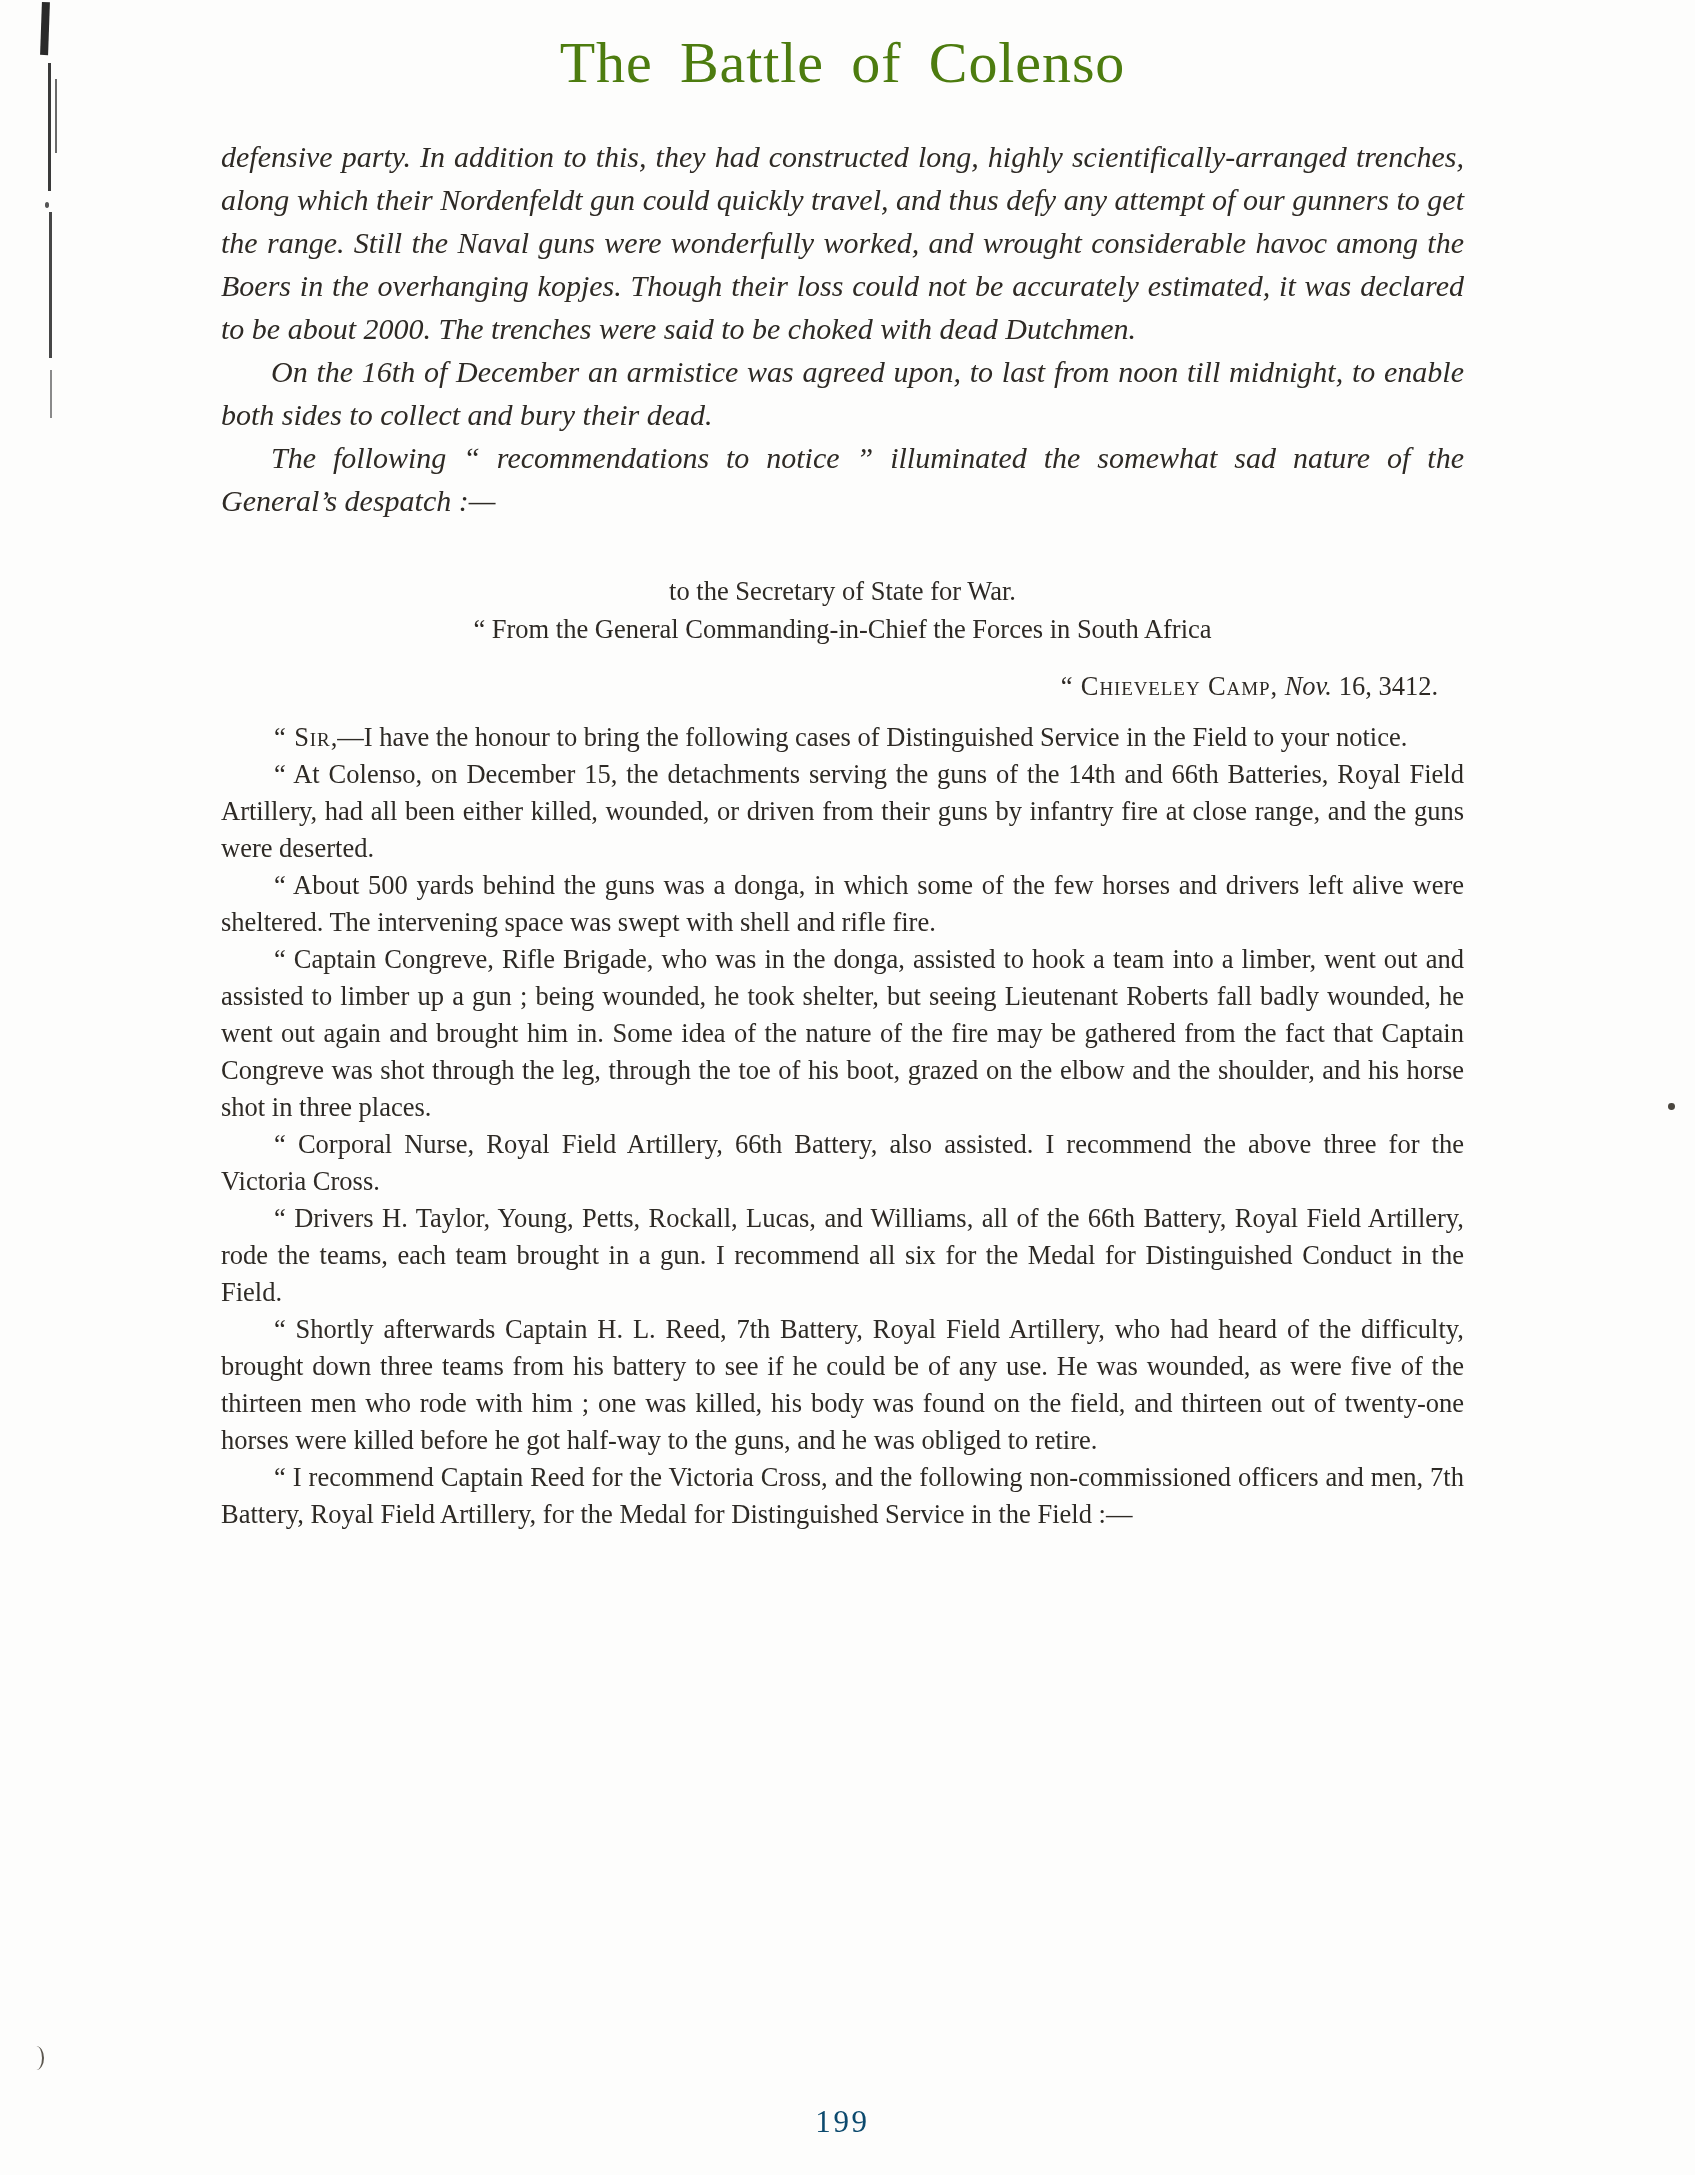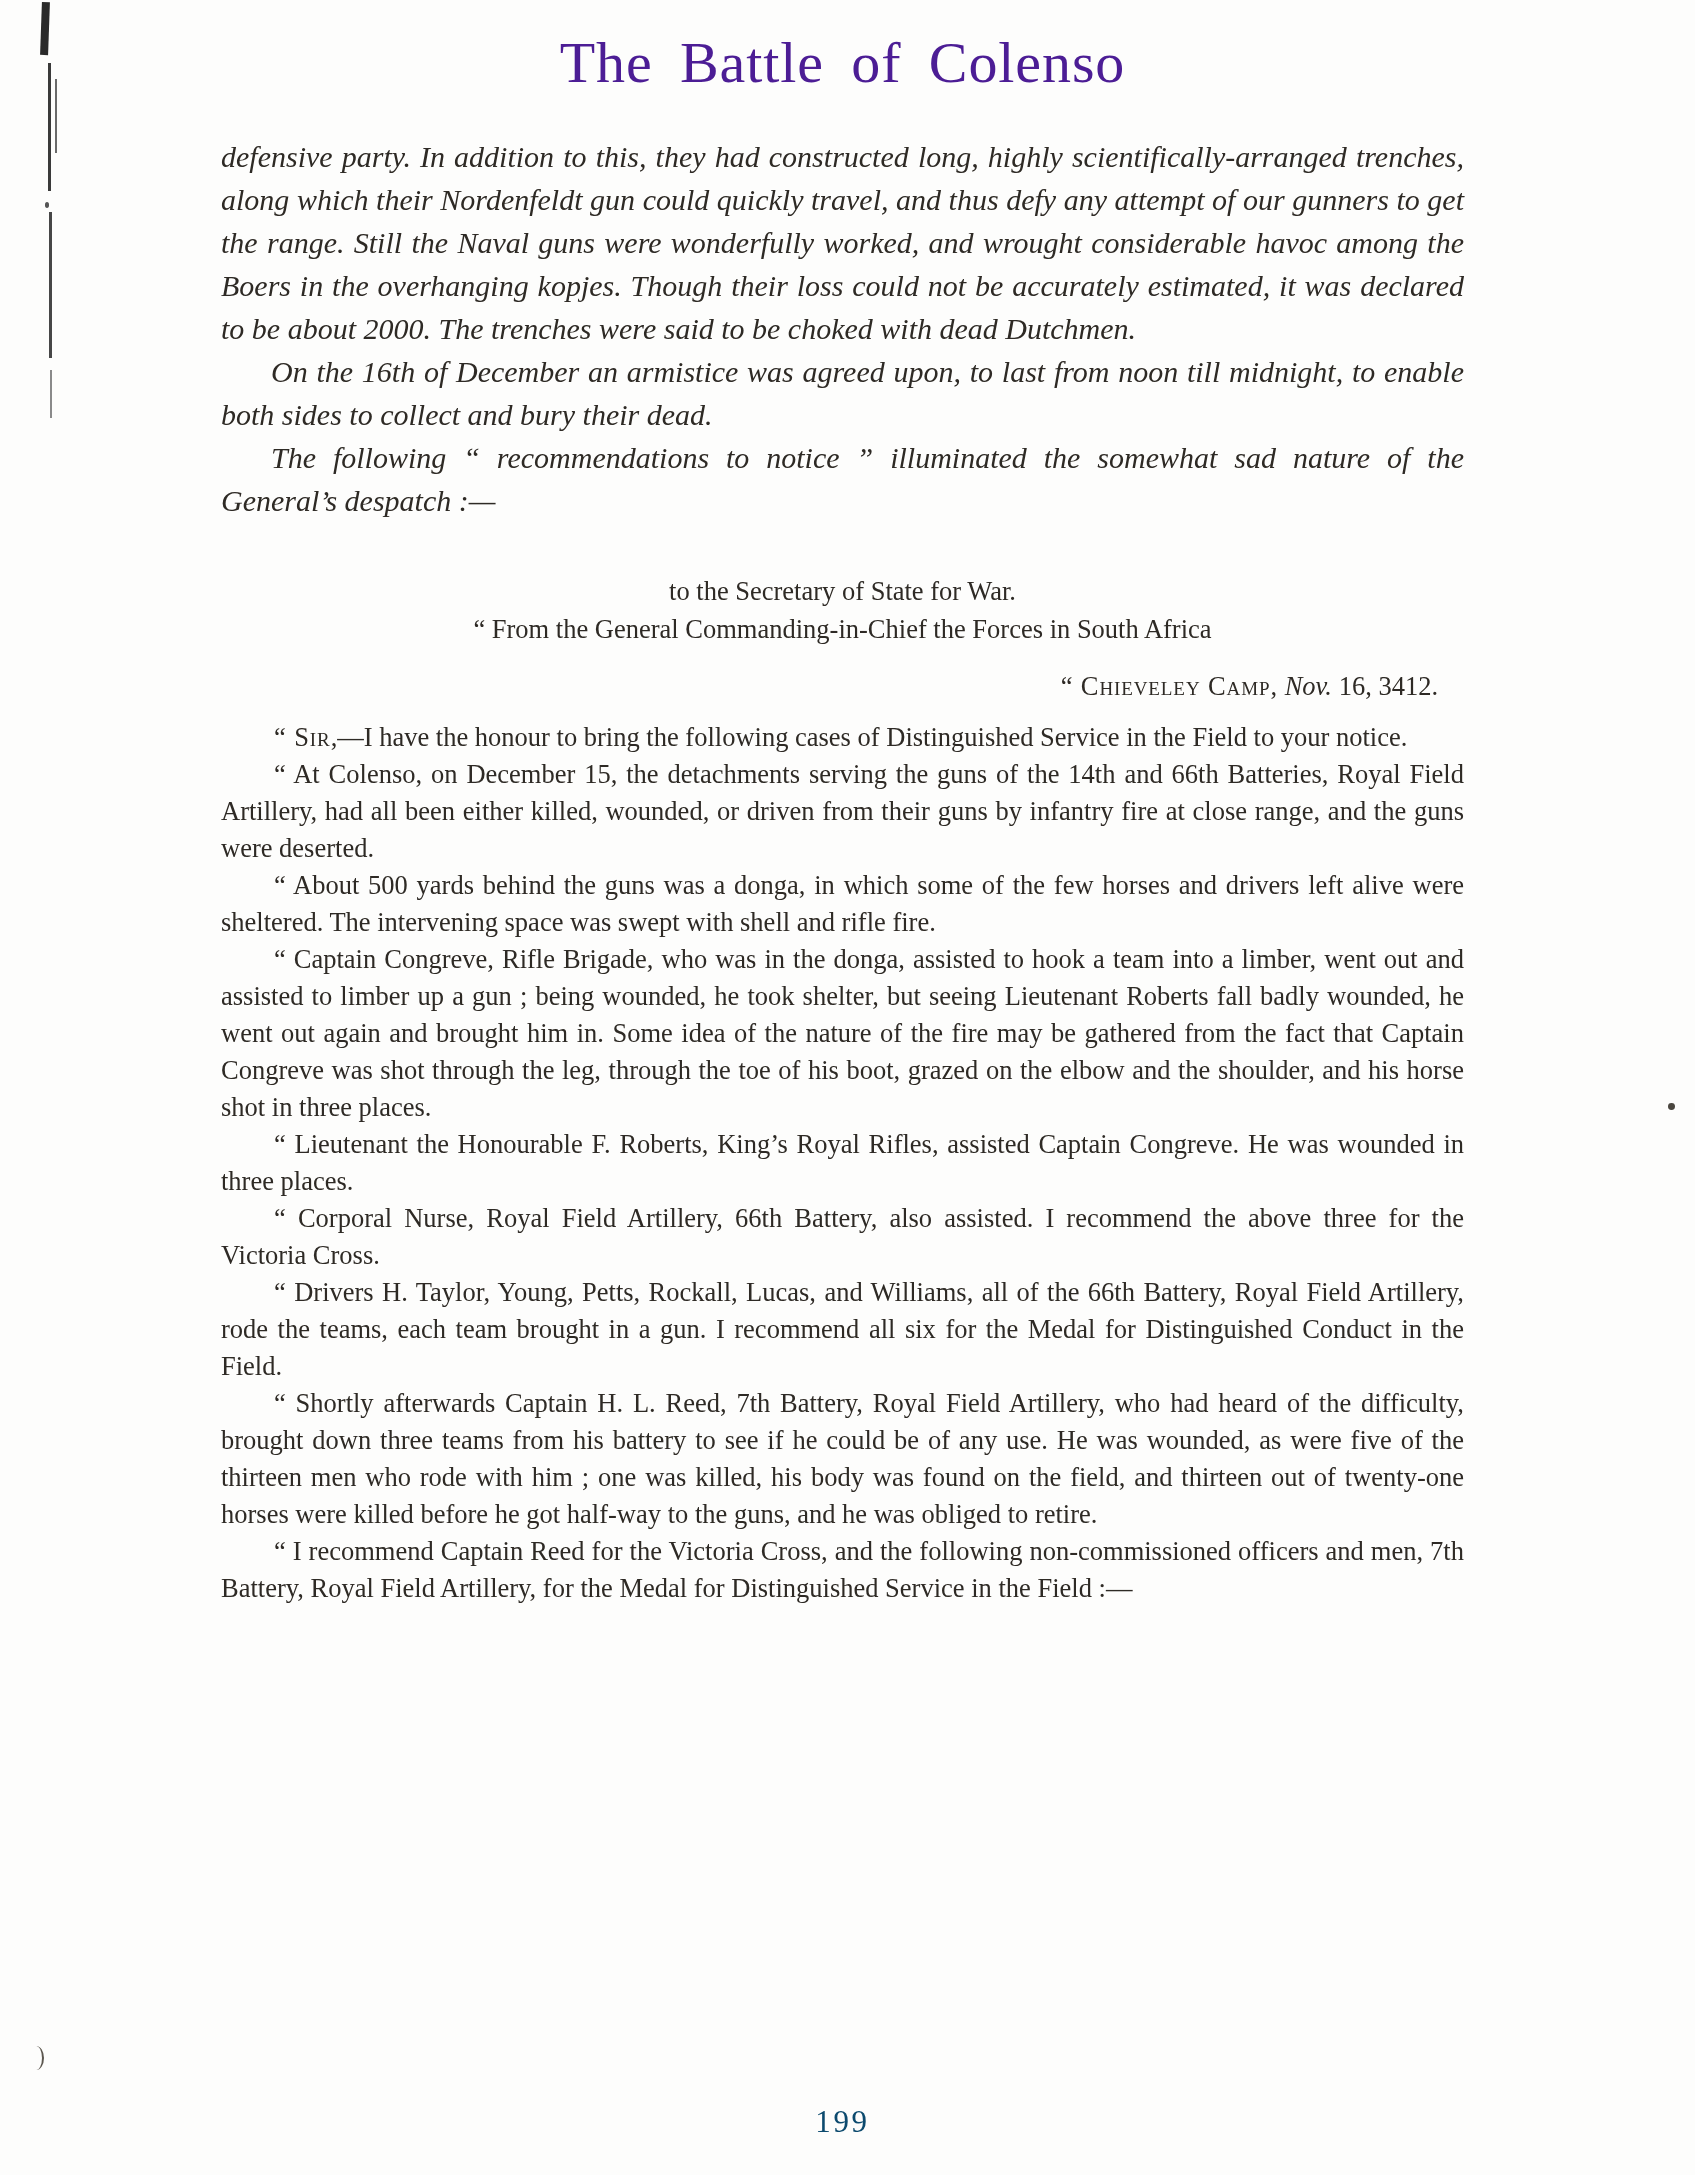--- a/index.html
+++ b/index.html
@@ -22,21 +22,21 @@
     top: 29px;
     width: 1243px;
   }
   h1.title {
     margin: 0 0 39px 0;
     font-size: 58px;
     font-weight: 400;
     text-align: center;
     letter-spacing: 0.9px;
     word-spacing: 12px;
-    color: #4c1d95;
+    color: #4d7c0f;
   }
   p { margin: 0; }
   .body-par {
     font-size: 30px;
     line-height: 43px;
     text-align: justify;
     text-indent: 50px;
     font-style: italic;
   }
   .body-par.no-indent { text-indent: 0; }
@@ -125,21 +125,20 @@
 
       <p class="dateline"><span class="smallcaps">“ Chieveley Camp,</span>
         <span class="italic">Nov.</span>
         <span>16, 3412.</span></p>
 
       <p class="letter-par"><span class="smallcaps">“ Sir</span><span>,—I have the honour to bring the following cases of Distinguished Service in the Field to your notice.</span></p>
 
       <p class="letter-par">“ At Colenso, on December 15, the detachments serving the guns of the 14th and 66th Batteries, Royal Field Artillery, had all been either killed, wounded, or driven from their guns by infantry fire at close range, and the guns were deserted.</p>
       <p class="letter-par">“ About 500 yards behind the guns was a donga, in which some of the few horses and drivers left alive were sheltered.  The intervening space was swept with shell and rifle fire.</p>
       <p class="letter-par">“ Captain Congreve, Rifle Brigade, who was in the donga, assisted to hook a team into a limber, went out and assisted to limber up a gun ; being wounded, he took shelter, but seeing Lieutenant Roberts fall badly wounded, he went out again and brought him in.  Some idea of the nature of the fire may be gathered from the fact that Captain Congreve was shot through the leg, through the toe of his boot, grazed on the elbow and the shoulder, and his horse shot in three places.</p>
-      <p class="letter-par">“ Lieutenant the Honourable F. Roberts, King’s Royal Rifles, assisted Captain Congreve.  He was wounded in three places.</p>
       <p class="letter-par">“ Corporal Nurse, Royal Field Artillery, 66th Battery, also assisted.  I recommend the above three for the Victoria Cross.</p>
       <p class="letter-par">“ Drivers H. Taylor, Young, Petts, Rockall, Lucas, and Williams, all of the 66th Battery, Royal Field Artillery, rode the teams, each team brought in a gun.  I recommend all six for the Medal for Distinguished Conduct in the Field.</p>
       <p class="letter-par">“ Shortly afterwards Captain H. L. Reed, 7th Battery, Royal Field Artillery, who had heard of the difficulty, brought down three teams from his battery to see if he could be of any use.  He was wounded, as were five of the thirteen men who rode with him ; one was killed, his body was found on the field, and thirteen out of twenty-one horses were killed before he got half-way to the guns, and he was obliged to retire.</p>
       <p class="letter-par">“ I recommend Captain Reed for the Victoria Cross, and the following non-commissioned officers and men, 7th Battery, Royal Field Artillery, for the Medal for Distinguished Service in the Field :—</p>
 
     </div>
   </div>
 
   <div class="page-number">199</div>
 

